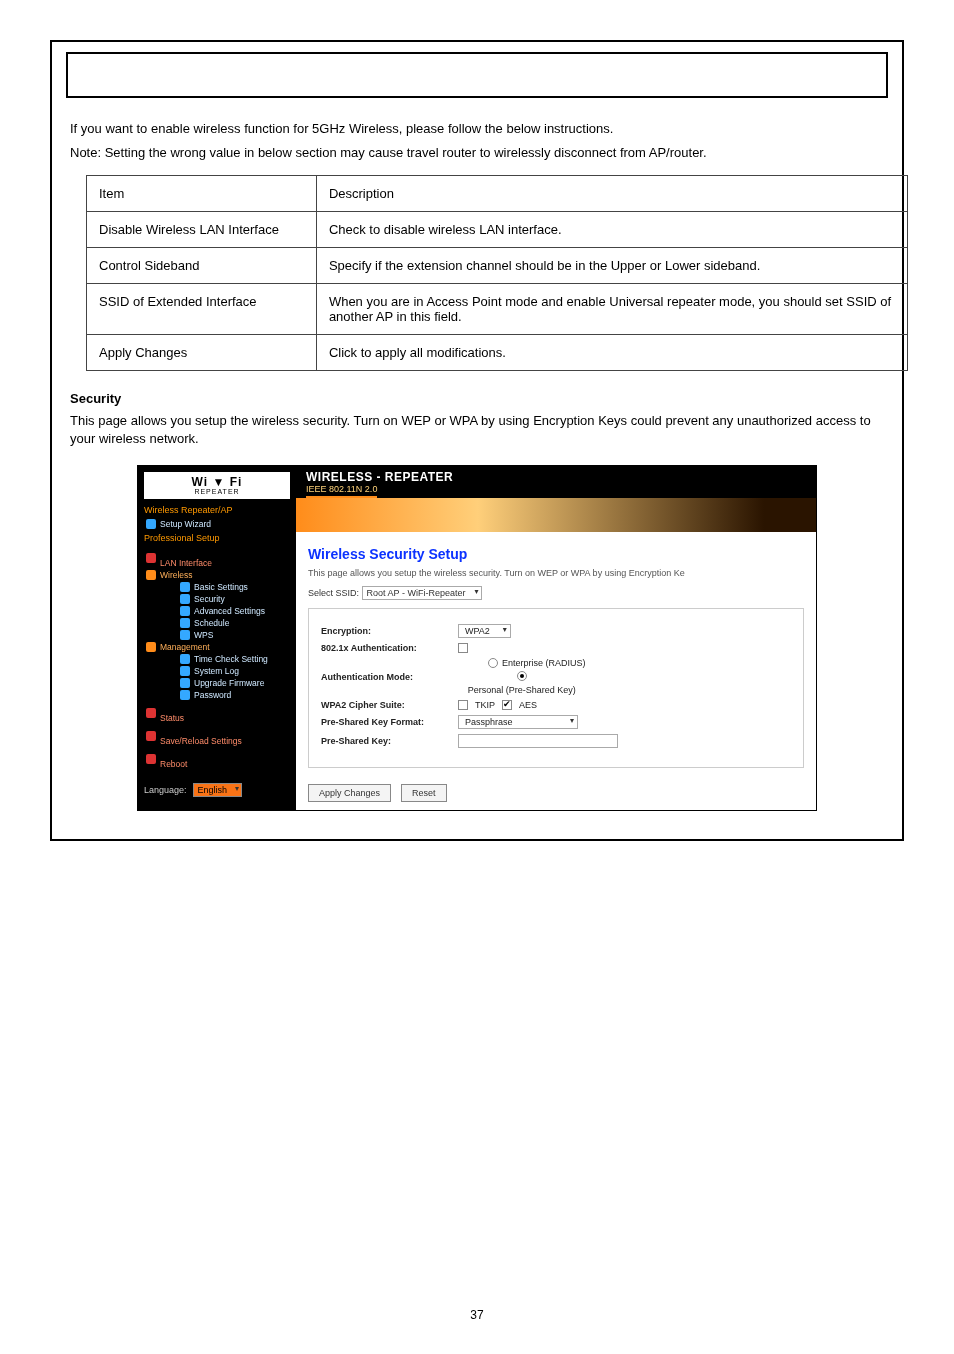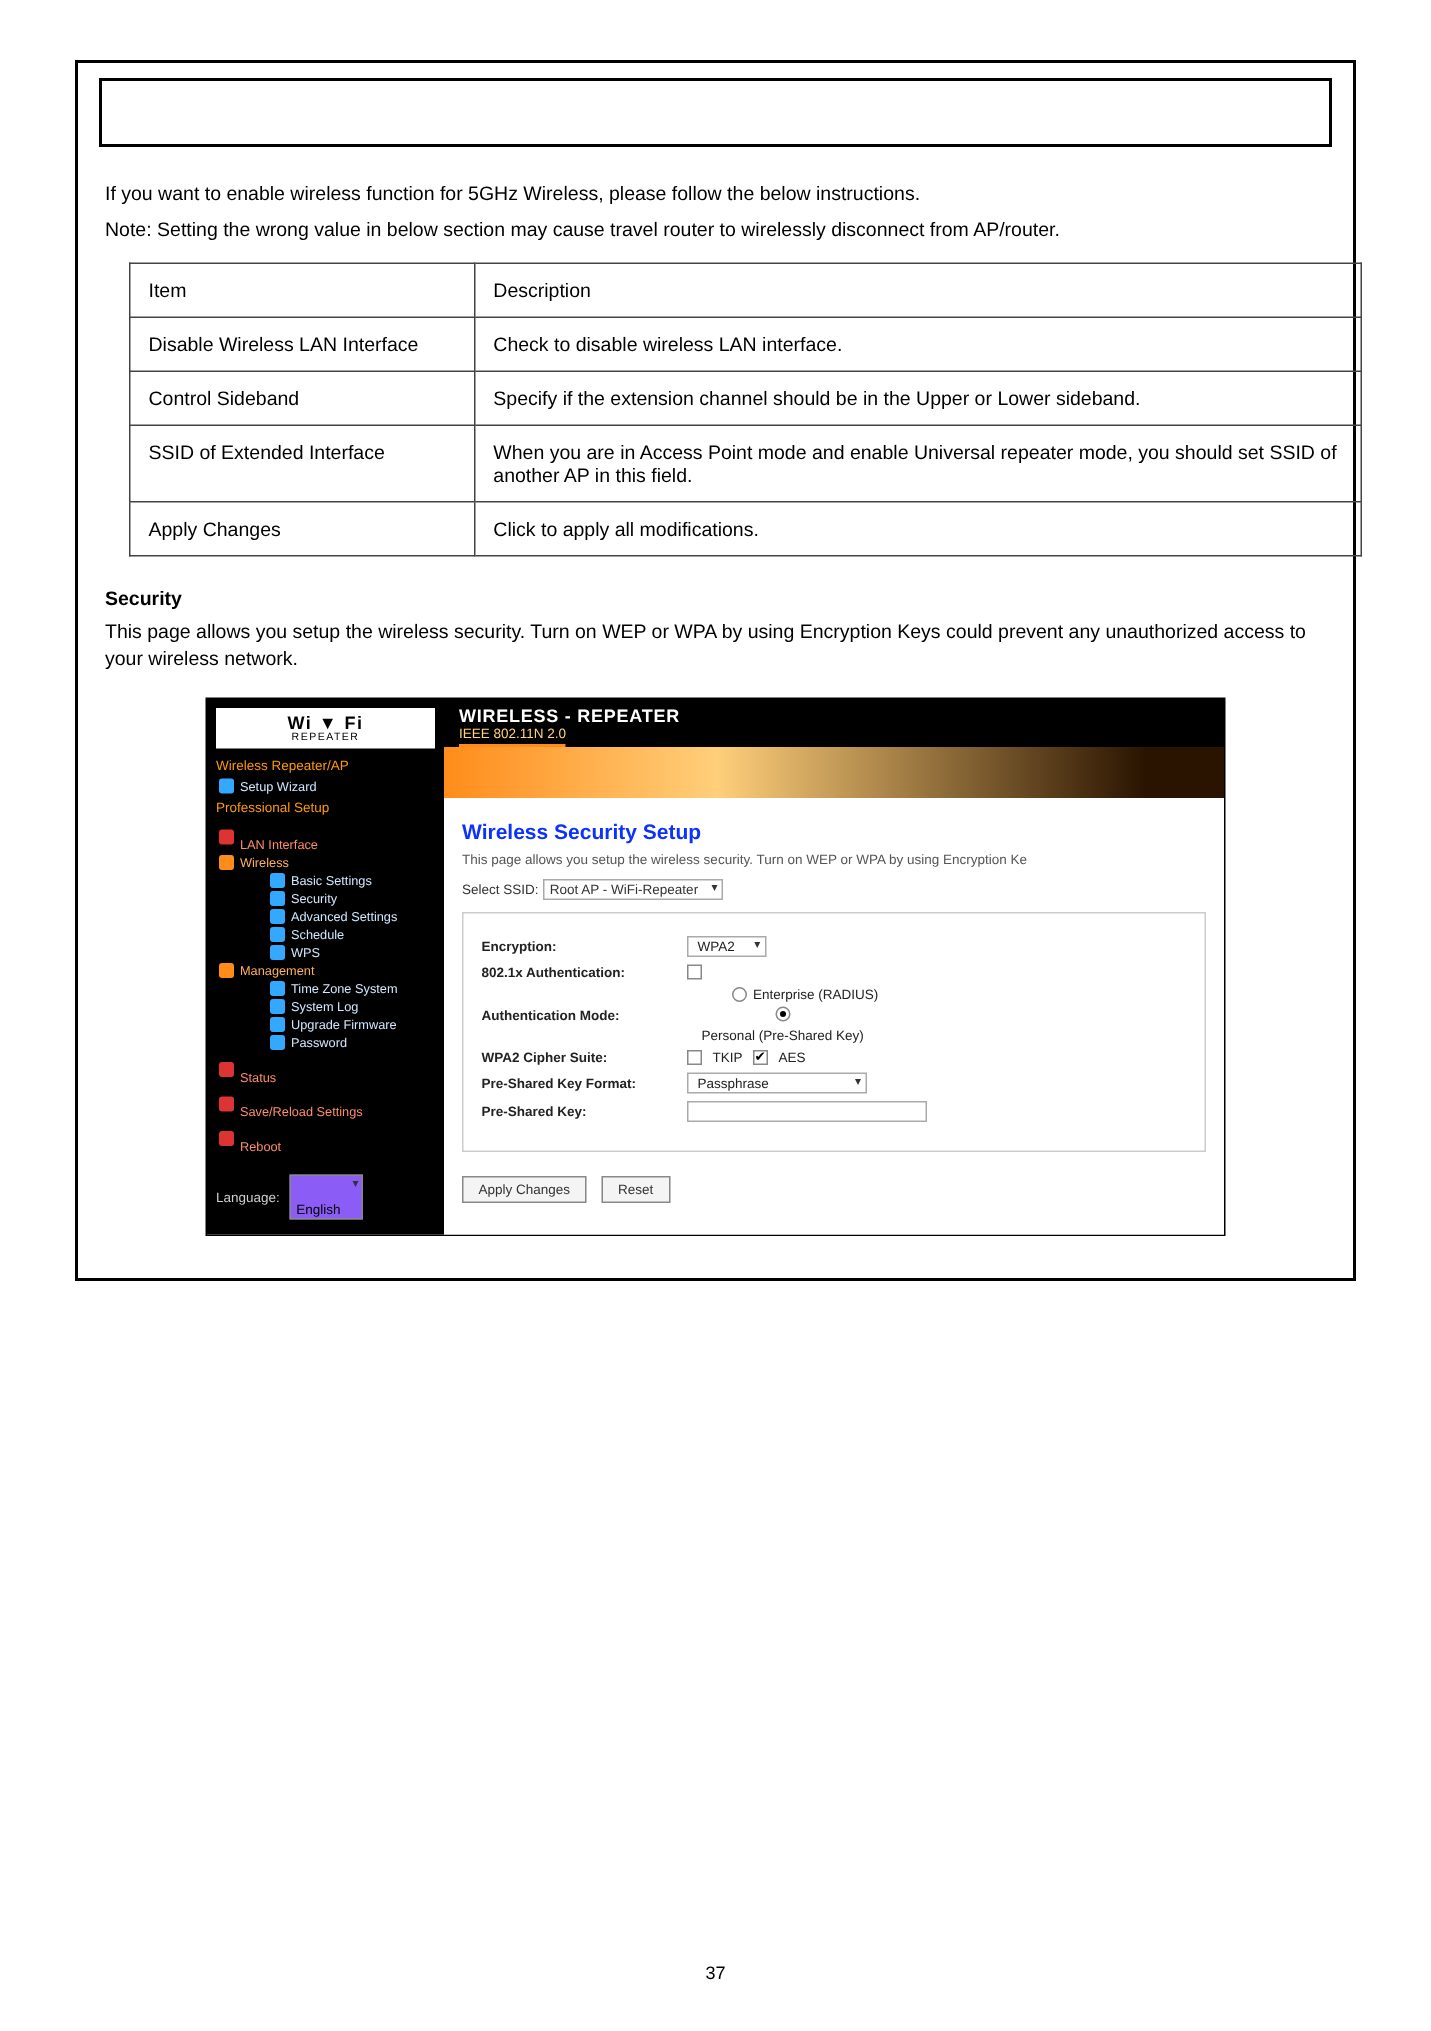--- a/index.html
+++ b/index.html
@@ -26,21 +26,21 @@
   .nav-item.grand { padding-left: 36px; }
   .bullet { width: 10px; height: 10px; border-radius: 2px; display: inline-block; }
   .b-blue { background: #34a8ff; }
   .b-orange { background: #ff8c1a; }
   .b-red { background: #d33; }
   .b-cyan { background: #34a8ff; }
   .nav-label { font-size: 8.5px; color: #cfe8ff; }
   .nav-label.red { color: #ff8c6a; margin-top: 11px; }
   .nav-label.orange { color: #ffb05a; }
   .lang-row { margin-top: 14px; display: flex; align-items: center; gap: 6px; color: #ccc; font-size: 9px; }
-  .lang-sel { background: #8b5cf6; color: #000; border: 1px solid #888; padding: 17px 14px 1px 4px; font-size: 9px; position: relative; text-align: right; }
+  .lang-sel { background: #f97316; color: #000; border: 1px solid #888; padding: 1px 14px 1px 4px; font-size: 9px; position: relative; text-align: right; }
   .lang-sel::after { content: "▾"; position: absolute; right: 2px; top: 0; font-size: 8px; color: #333; }
 
   .shot-right { flex: 1; background: #fff; display: flex; flex-direction: column; }
   .hdr { background: #000; color: #fff; padding: 4px 10px 0 10px; }
   .hdr-title { font-weight: bold; font-size: 12px; letter-spacing: 0.5px; }
   .hdr-sub { color: #ffd37a; font-size: 9px; border-bottom: 2px solid #ff8c1a; display: inline-block; padding-bottom: 2px; margin-bottom: 0; }
   .hdr-strip { height: 34px; background: linear-gradient(90deg, #ff8c1a 0%, #ffcf7a 35%, #2a1400 90%); position: relative; }
   .content { padding: 14px 12px 8px 12px; font-size: 10px; color: #333; }
   .content-title { color: #0b32ff; font-weight: bold; font-size: 14px; margin-bottom: 6px; }
   .content-desc { font-size: 9px; color: #555; margin-bottom: 8px; }
@@ -146,21 +146,21 @@
         <div class="nav-item grand">
           <span class="bullet b-cyan"></span>
           <span class="nav-label">WPS</span>
         </div>
         <div class="nav-item">
           <span class="bullet b-orange"></span>
           <span class="nav-label orange">Management</span>
         </div>
         <div class="nav-item grand">
           <span class="bullet b-cyan"></span>
-          <span class="nav-label">Time Zone System</span>
+          <span class="nav-label">Time Check Setting</span>
         </div>
         <div class="nav-item grand">
           <span class="bullet b-cyan"></span>
           <span class="nav-label">System Log</span>
         </div>
         <div class="nav-item grand">
           <span class="bullet b-cyan"></span>
           <span class="nav-label">Upgrade Firmware</span>
         </div>
         <div class="nav-item grand">

